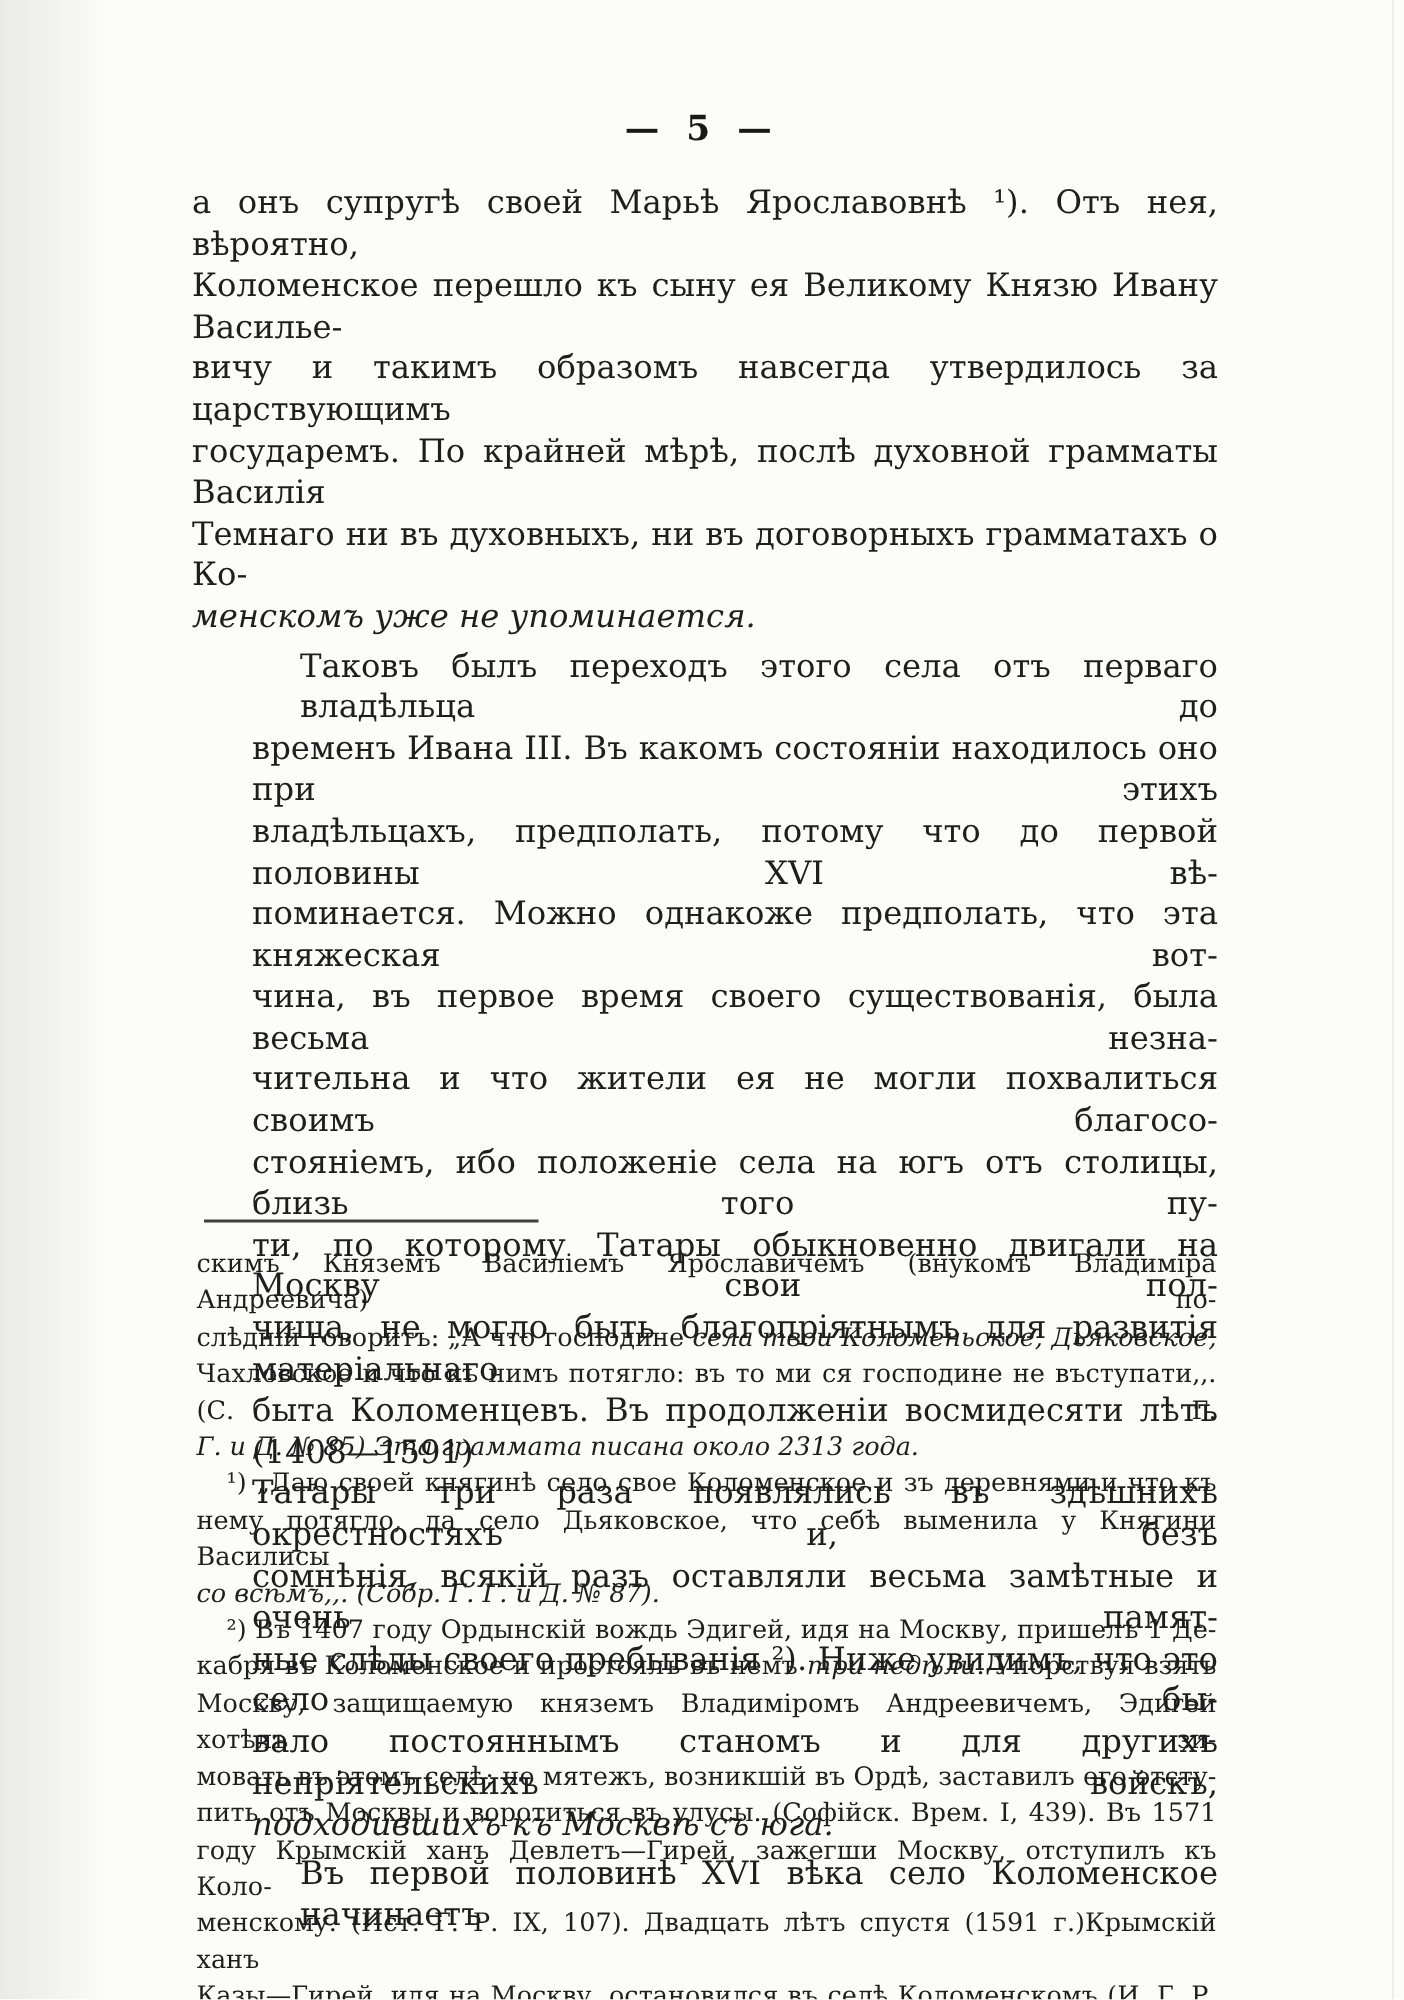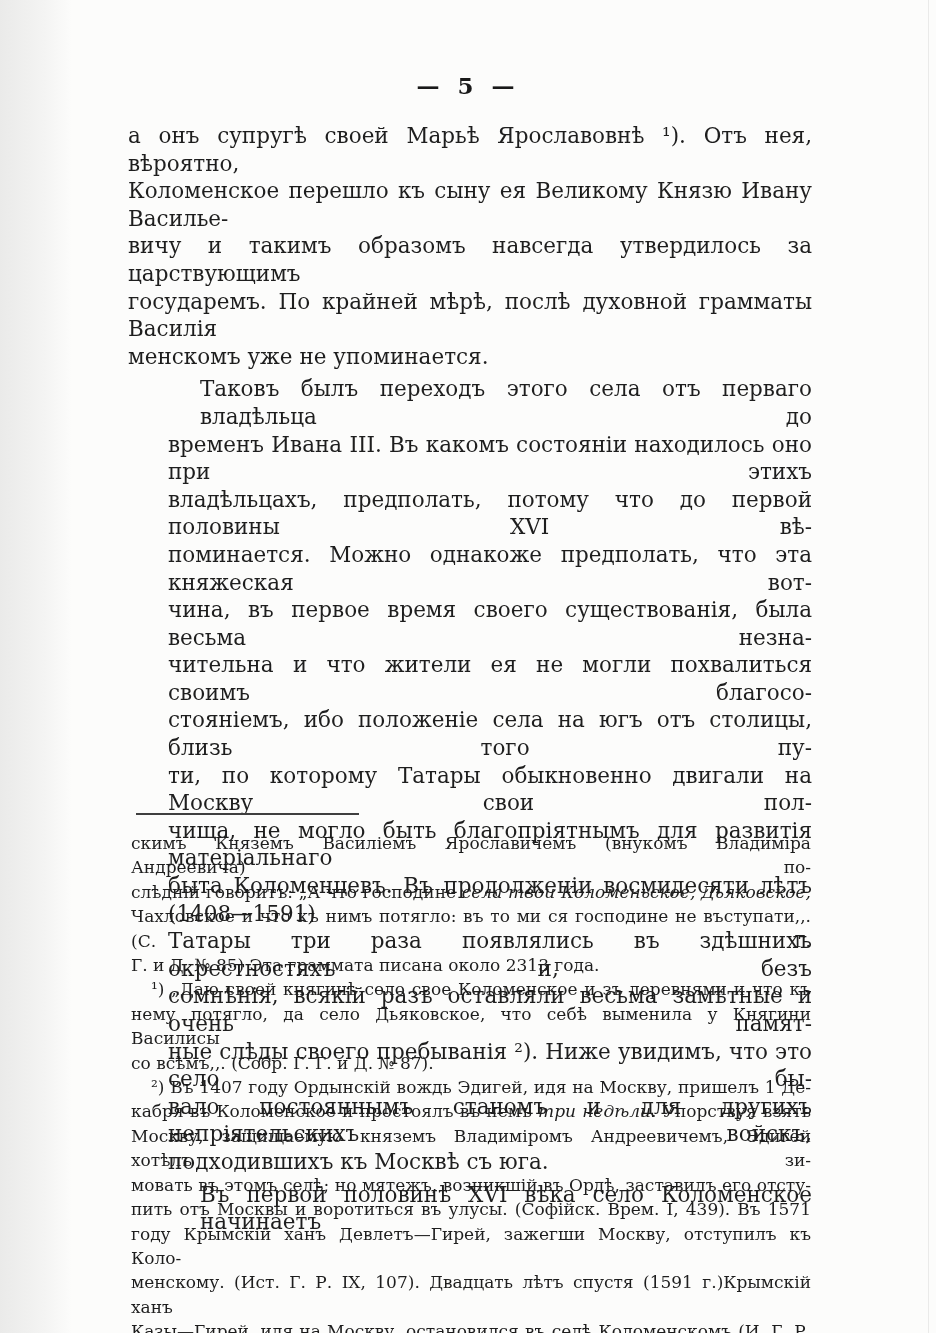--- a/index.html
+++ b/index.html
@@ -73,36 +73,38 @@
   }
   .footnotes .para.indent .line:first-child { padding-left: 20px; }
 
   .line {
     text-align: justify;
     text-align-last: justify;
     white-space: normal;
   }
   .line.last {
     text-align-last: left;
+    font-style: italic;
   }
   i { font-style: italic; }
 </style>
 </head>
 <body>
 
 <div class="page">
 
   <div class="page-number">— 5 —</div>
 
   <div class="main-text">
       <div class="para">
         <div class="line"><span>а онъ супругѣ своей Марьѣ Ярославовнѣ ¹). Отъ нея, вѣроятно,</span></div>
         <div class="line"><span>Коломенское перешло къ сыну ея Великому Князю Ивану Василье-</span></div>
         <div class="line"><span>вичу и такимъ образомъ навсегда утвердилось за царствующимъ</span></div>
         <div class="line"><span>государемъ. По крайней мѣрѣ, послѣ духовной грамматы Василія</span></div>
+        <div class="line"><span>Темнаго ни въ духовныхъ, ни въ договорныхъ грамматахъ о Ко-</span></div>
         <div class="line last"><span>менскомъ уже не упоминается.</span></div>
       </div>
       <div class="para indent">
         <div class="line"><span>Таковъ былъ переходъ этого села отъ перваго владѣльца до</span></div>
         <div class="line"><span>временъ Ивана III. Въ какомъ состояніи находилось оно при этихъ</span></div>
         <div class="line"><span>владѣльцахъ, предполать, потому что до первой половины XVI вѣ-</span></div>
         <div class="line"><span>поминается. Можно однакоже предполать, что эта княжеская вот-</span></div>
         <div class="line"><span>чина, въ первое время своего существованія, была весьма незна-</span></div>
         <div class="line"><span>чительна и что жители ея не могли похвалиться своимъ благосо-</span></div>
         <div class="line"><span>стояніемъ, ибо положеніе села на югъ отъ столицы, близь того пу-</span></div>

